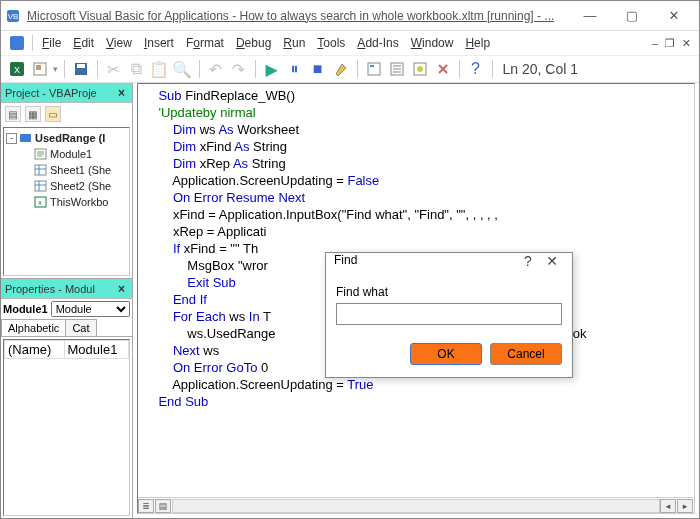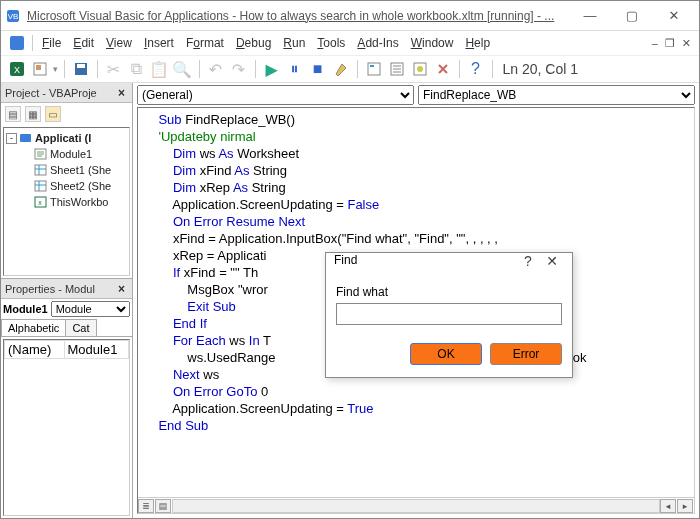--- a/index.html
+++ b/index.html
@@ -16,21 +16,21 @@
   .menubar .menuitem { padding: 2px 6px; color: #333; cursor: default; }
   .menubar .menuitem u { text-decoration: underline; }
   .menubar .rightctl { margin-left: auto; display: flex; align-items: center; gap: 2px; padding-right: 4px; color: #555; font-size: 11px; }
   .toolbar { height: 28px; display: flex; align-items: center; padding: 2px 6px; border-top: 1px solid #eee; border-bottom: 1px solid #ddd; gap: 3px; }
   .toolbar .tbtn { width: 20px; height: 20px; display: flex; align-items: center; justify-content: center; color: #555; cursor: default; }
   .toolbar .tbtn.dim { opacity: 0.35; }
   .toolbar .vsep { width: 1px; height: 18px; background: #ccc; margin: 0 3px; }
   .toolbar .status { font-size: 14px; color: #444; margin-left: 4px; }
   .body { flex: 1; display: flex; overflow: hidden; }
   .left { width: 132px; display: flex; flex-direction: column; border-right: 1px solid #aaa; }
-  .pane-title { height: 20px; background: #e5e5e5; border-bottom: 1px solid #bbb; font-size: 11px; display: flex; align-items: center; padding: 0 4px; color: #333; }
+  .pane-title { height: 20px; background: #5eead4; border-bottom: 1px solid #bbb; font-size: 11px; display: flex; align-items: center; padding: 0 4px; color: #333; }
   .pane-title .x { margin-left: auto; font-size: 12px; font-weight: bold; padding: 0 3px; cursor: default; }
   .pane-tools { height: 22px; display: flex; align-items: center; gap: 4px; padding: 0 4px; }
   .pane-tools .pt { width: 16px; height: 16px; border: 1px solid #ccc; background: #f4f4f4; display: inline-flex; align-items: center; justify-content: center; font-size: 10px; color: #555; }
   .tree { flex: 1; overflow: hidden; border: 1px inset #ccc; margin: 2px; font-size: 11px; padding: 2px; color: #222; }
   .tree .row { white-space: nowrap; display: flex; align-items: center; height: 16px; }
   .tree .ind2 { padding-left: 28px; }
   .tree svg { margin-right: 2px; }
   .props { flex: 0 0 auto; display: flex; flex-direction: column; border-top: 1px solid #aaa; height: 240px; }
   .prop-sel { margin: 2px; font-size: 11px; display: flex; gap: 3px; align-items: center; }
   .prop-sel .nm { font-weight: bold; }
@@ -188,21 +188,21 @@
         <span class="pt">▤</span>
         <span class="pt">▦</span>
         <span class="pt" style="background:#fbe9b7">▭</span>
       </div>
       <div class="tree">
         <div class="row">
           <span style="width:11px;display:inline-block;border:1px solid #888;text-align:center;line-height:9px;font-size:9px;margin-right:2px">-</span>
           <svg width="14" height="12">
               <rect x="1" y="2" width="11" height="8" fill="#3b7dd8" rx="1"></rect>
             </svg>
-          <b>Applicati (I</b>
+          <b>UsedRange (I</b>
         </div>
         <div class="row ind2">
           <svg width="14" height="12">
               <rect x="1" y="1" width="11" height="10" fill="#fff" stroke="#888"></rect>
               <path d="M3 4h7M3 6h7M3 8h5" stroke="#6a6"></path>
             </svg>
           <span>Module1</span>
         </div>
         <div class="row ind2">
           <svg width="14" height="12">
@@ -249,28 +249,20 @@
               <td style="width:48%">(Name)</td>
               <td>Module1</td>
             </tr>
           </tbody>
             </table>
         </div>
       </div>
     </div>
 
     <div class="main">
-      <div class="combos">
-        <select class="c1">
-          <option>(General)</option>
-        </select>
-        <select class="c2">
-          <option>FindReplace_WB</option>
-        </select>
-      </div>
 
       <div class="code"><span>    </span><span class="kw">Sub</span><span> FindReplace_WB()</span>
 <span>    </span><span class="cm">'Updateby nirmal</span>
 <span>        </span><span class="kw">Dim</span><span> ws </span><span class="kw">As</span><span> Worksheet</span>
 <span>        </span><span class="kw">Dim</span><span> xFind </span><span class="kw">As</span><span> String</span>
 <span>        </span><span class="kw">Dim</span><span> xRep </span><span class="kw">As</span><span> String</span>
 <span>        </span><span>Application.ScreenUpdating = </span><span class="kw">False</span>
 <span>        </span><span class="kw">On Error Resume Next</span>
 <span>        </span><span>xFind = Application.InputBox("Find what", "Find", "", , , , ,</span>
 <span>        </span><span>xRep = Applicati</span>
@@ -298,18 +290,18 @@
     <div class="dlg-title">
       <span class="t">Find</span>
       <span class="dbtn">?</span>
       <span class="dbtn">✕</span>
     </div>
     <div class="dlg-body">
       <label>Find what</label>
       <input type="text" value="" style="">
       <div class="dlg-btns">
         <button class="primary">OK</button>
-        <button>Error</button>
+        <button>Cancel</button>
       </div>
     </div>
   </div>
 
 </div>
 
 </body></html>

